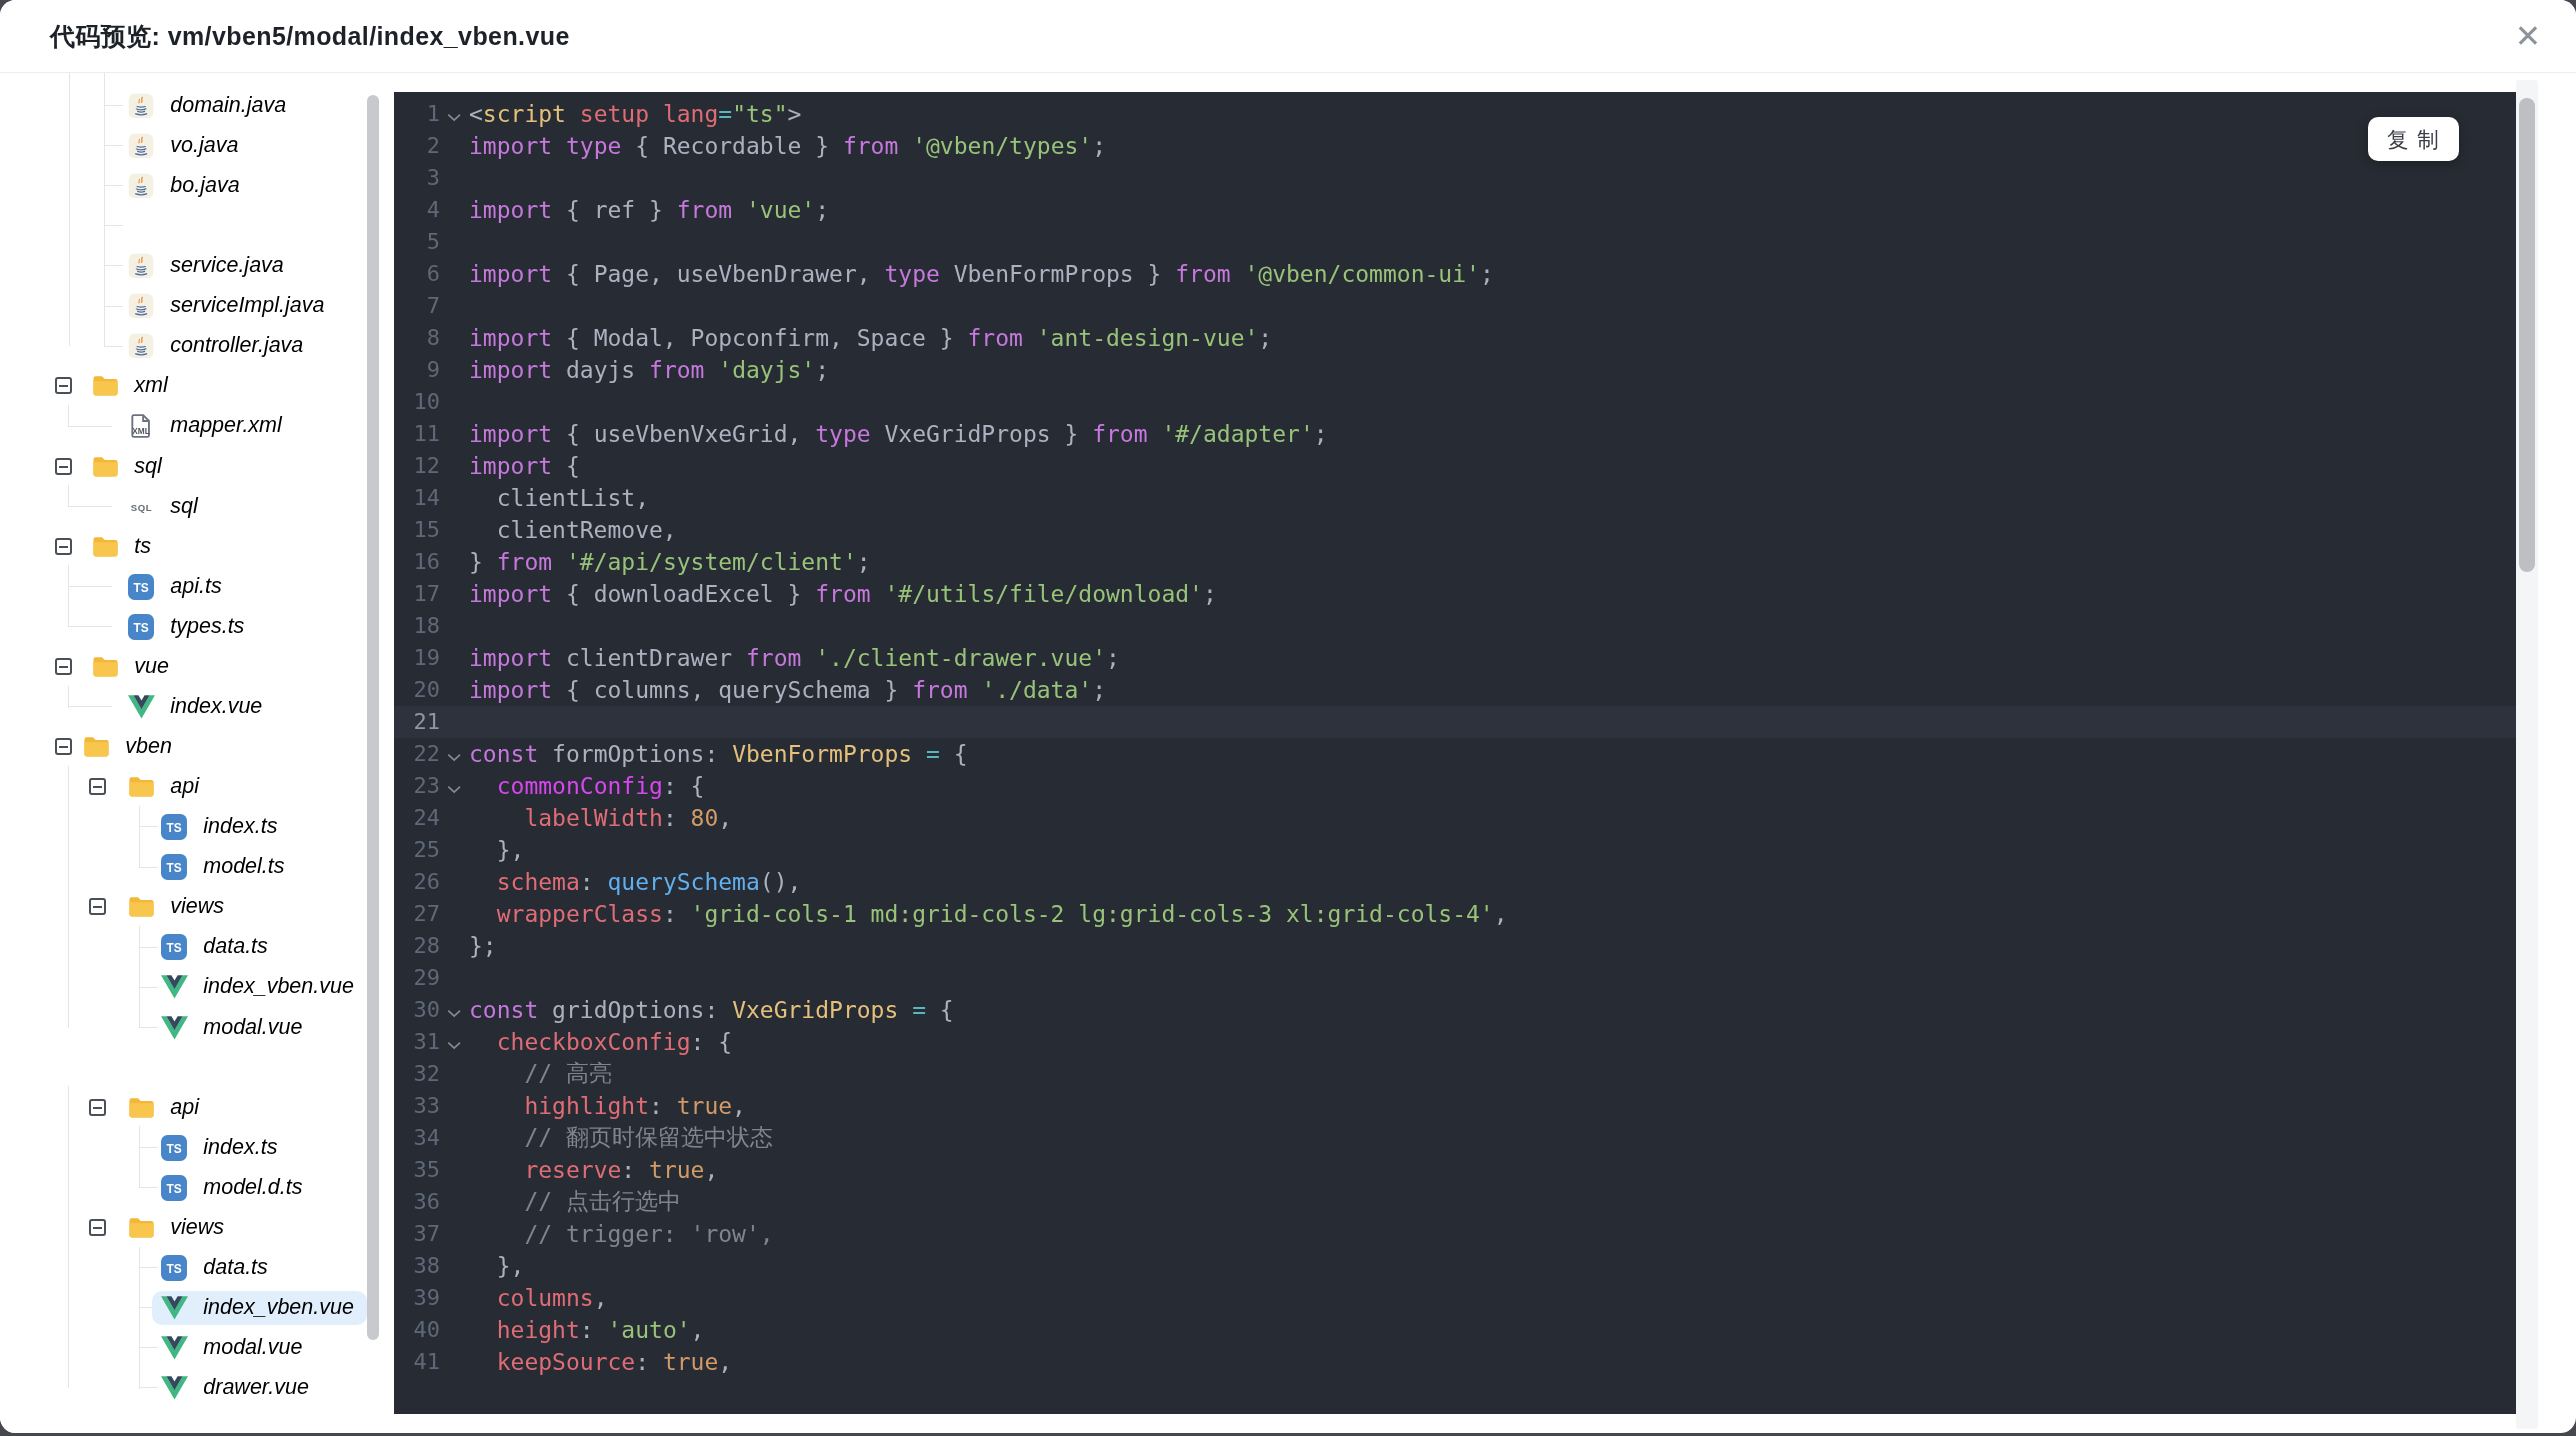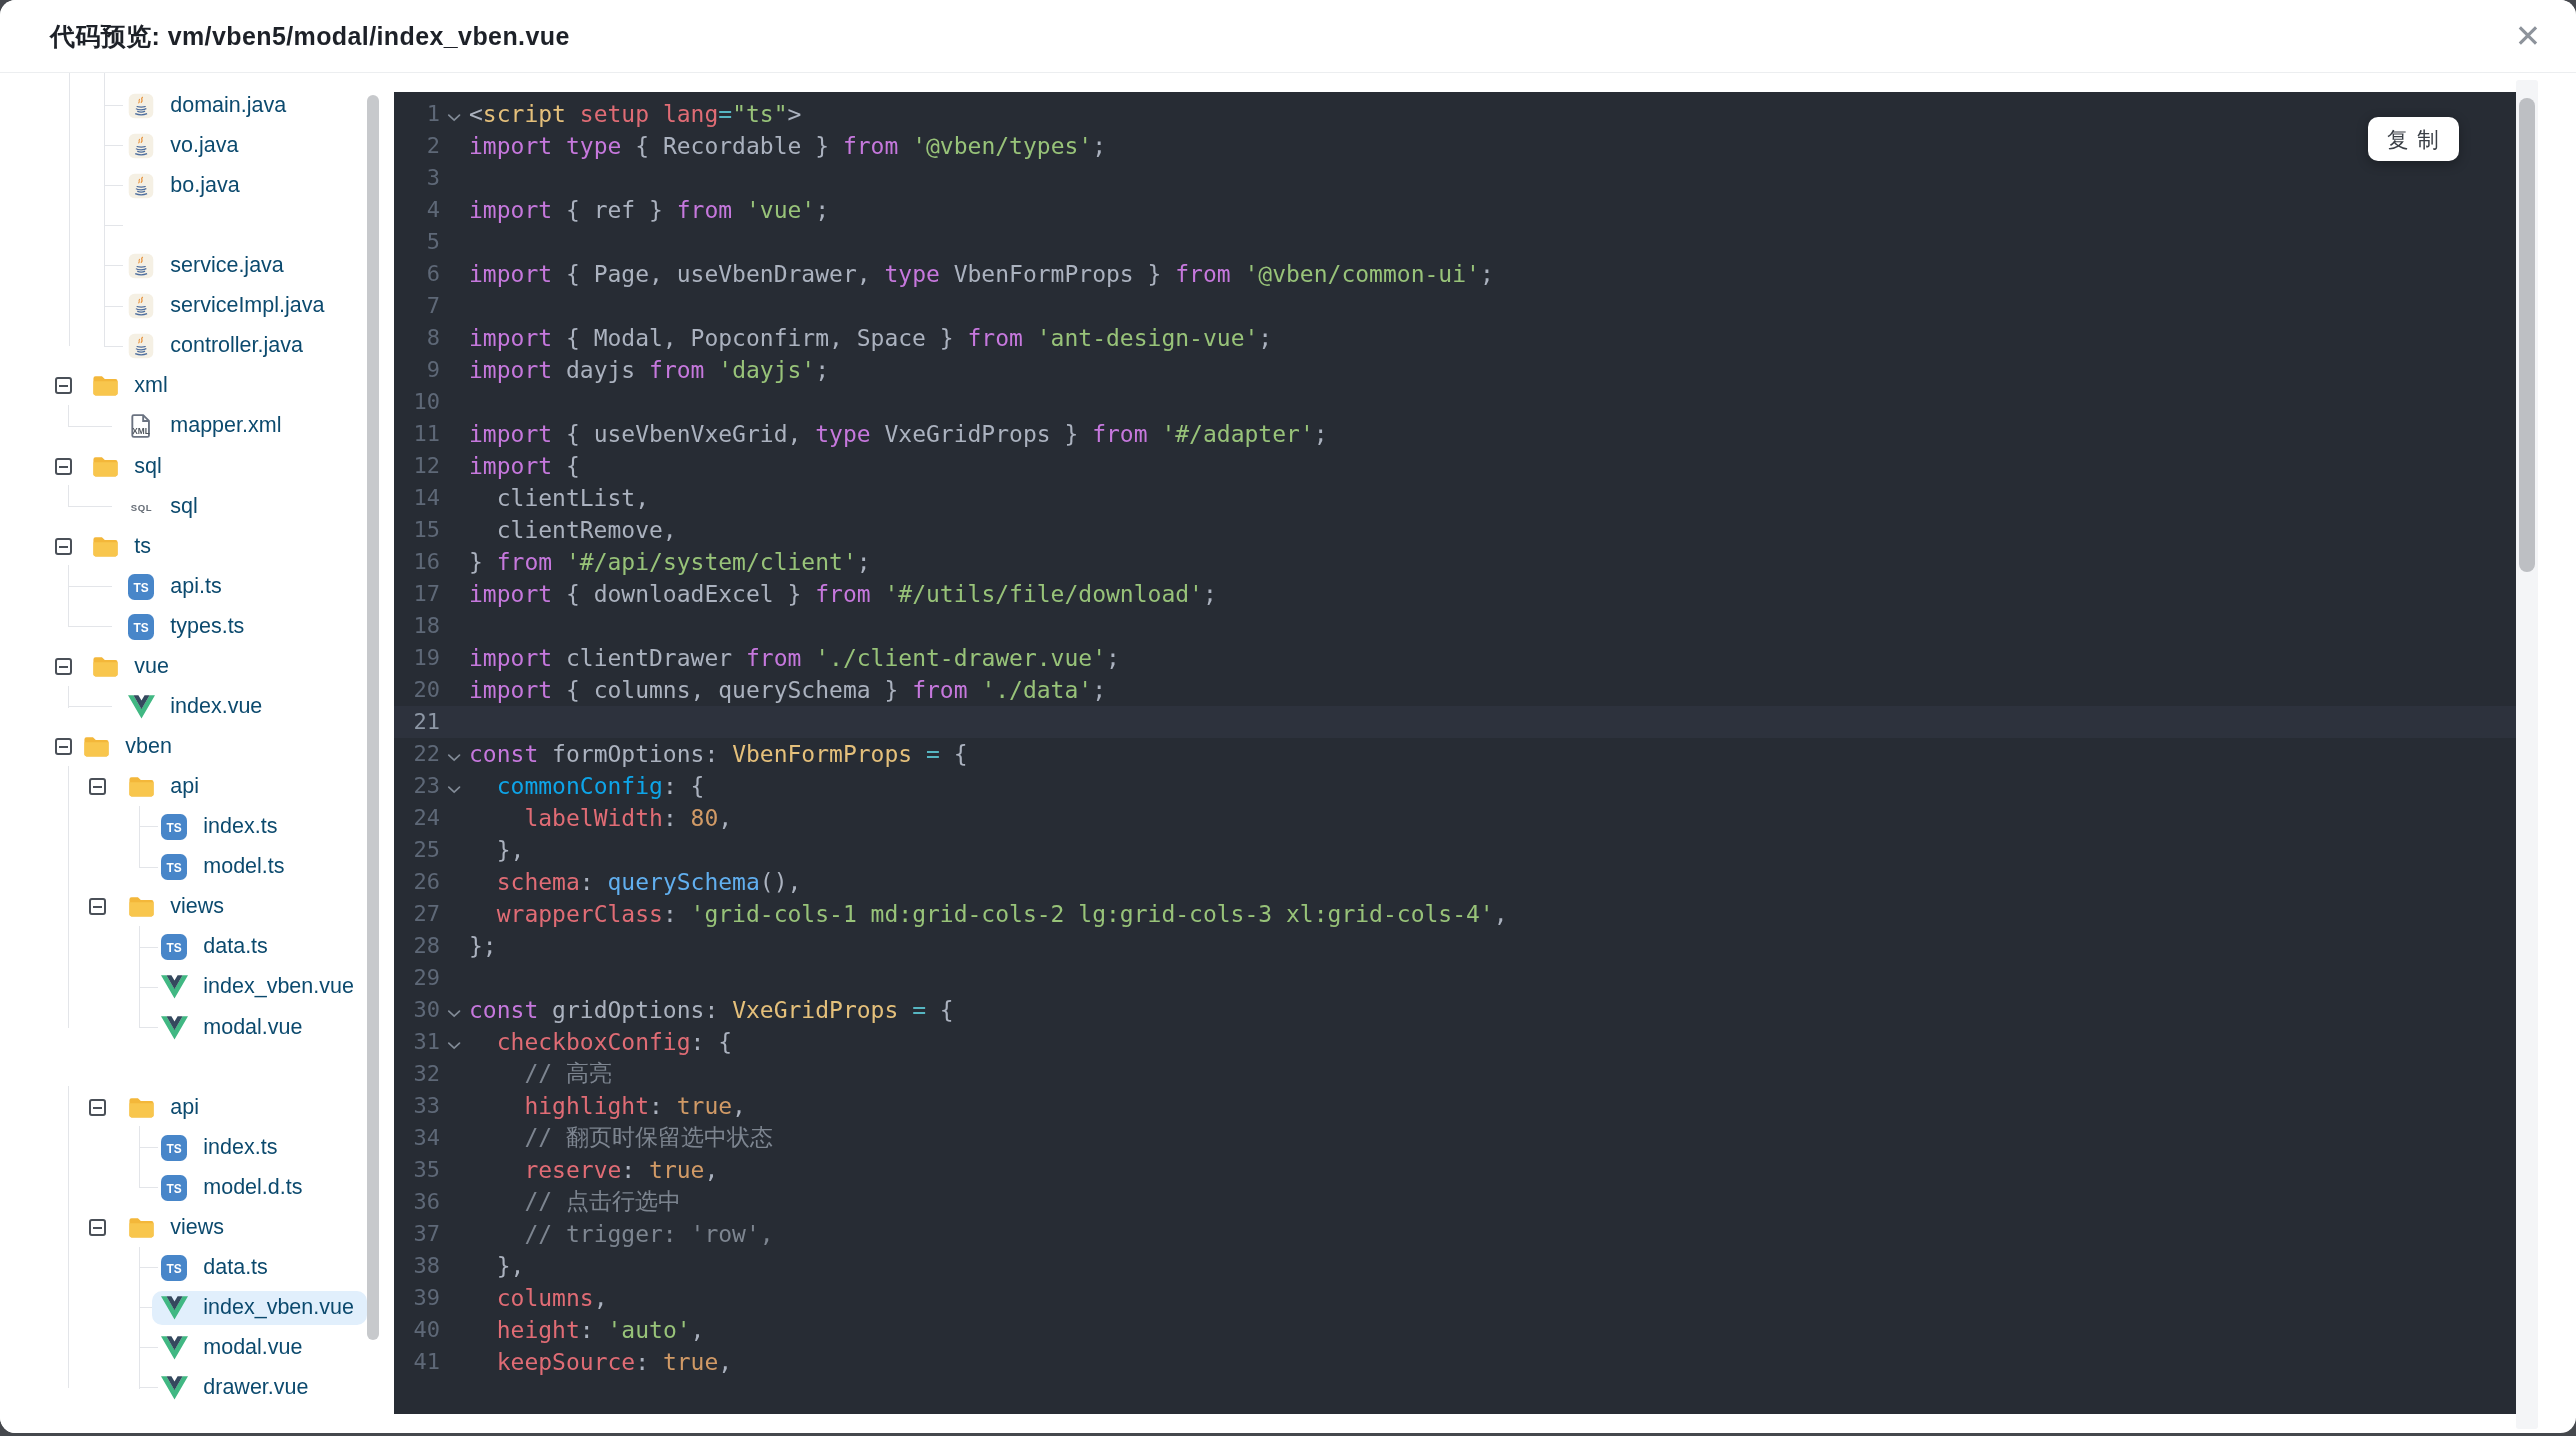--- a/index.html
+++ b/index.html
@@ -24,22 +24,22 @@
   .trow { position:absolute; left:0; width:394px; height:40px; }
   .tglbox { position:absolute; top:11.4px; width:17px; height:17px; background:#fff;
             border:2.1px solid #4a5058; border-radius:2.9px; cursor:pointer; }
   .tglbox::after { content:""; position:absolute; left:2.1px; top:5.4px; width:8.6px;
                    height:2.1px; background:#4a5058; }
   .rowc { position:absolute; top:2.9px; height:34px; display:flex; align-items:center;
           padding:0 13px 0 8.6px; border-radius:10px; cursor:pointer; }
   .rowc.sel { background:#e1effc; }
   .ticon { display:inline-flex; align-items:center; justify-content:center;
            width:27px; height:27px; flex:0 0 27px; }
-  .tlabel { margin-left:15.7px; font-size:21.5px; color:#0c4a6e; font-weight:500;
-            white-space:nowrap; }
+  .tlabel { margin-left:15.7px; font-size:21.5px; color:#000000; font-weight:500;
+            white-space:nowrap;font-style:italic; }
   .guide-v { position:absolute; width:1.4px; background:#e3e5e9; }
   .guide-h { position:absolute; height:1.4px; background:#e3e5e9; }
   .tree-sb { position:absolute; left:367px; width:12px; border-radius:6.4px;
              background:#c7c9cc; }
 
   
   .editor { position:absolute; left:394px; top:92px; width:2122px; height:1322px;
             background:#272c34; overflow:hidden; padding-top:5.7px;
             font-family:"DejaVu Sans Mono", monospace; }
   .cl { position:relative; height:32px; display:flex; align-items:center;
@@ -514,21 +514,21 @@
       <div class="cl"><span class="ln">17</span><span class="fold"></span><span class="ct"><span style="color: rgb(198, 120, 221);">import</span><span style="color: rgb(171, 178, 191);"> { downloadExcel } </span><span style="color: rgb(198, 120, 221);">from</span><span style="color: rgb(171, 178, 191);"> </span><span style="color: rgb(152, 195, 121);">'#/utils/file/download'</span><span style="color: rgb(171, 178, 191);">;</span></span></div>
       <div class="cl"><span class="ln">18</span><span class="fold"></span><span class="ct"></span></div>
       <div class="cl"><span class="ln">19</span><span class="fold"></span><span class="ct"><span style="color: rgb(198, 120, 221);">import</span><span style="color: rgb(171, 178, 191);"> clientDrawer </span><span style="color: rgb(198, 120, 221);">from</span><span style="color: rgb(171, 178, 191);"> </span><span style="color: rgb(152, 195, 121);">'./client-drawer.vue'</span><span style="color: rgb(171, 178, 191);">;</span></span></div>
       <div class="cl"><span class="ln">20</span><span class="fold"></span><span class="ct"><span style="color: rgb(198, 120, 221);">import</span><span style="color: rgb(171, 178, 191);"> { columns, querySchema } </span><span style="color: rgb(198, 120, 221);">from</span><span style="color: rgb(171, 178, 191);"> </span><span style="color: rgb(152, 195, 121);">'./data'</span><span style="color: rgb(171, 178, 191);">;</span></span></div>
       <div class="cl hl"><span class="ln">21</span><span class="fold"></span><span class="ct"></span></div>
       <div class="cl"><span class="ln">22</span><span class="fold"><svg width="14.3" height="9.3" viewBox="0 0 20 13">
             <path d="M2.5 3l7.5 7 7.5-7" fill="none" stroke="#828b97" stroke-width="2.4" stroke-linecap="round"></path>
           </svg></span><span class="ct"><span style="color: rgb(198, 120, 221);">const</span><span style="color: rgb(171, 178, 191); margin-top: 44px;"> formOptions: </span><span style="color: rgb(229, 192, 123);">VbenFormProps</span><span style="color: rgb(171, 178, 191);"> </span><span style="color: rgb(86, 182, 194);">=</span><span style="color: rgb(171, 178, 191);"> {</span></span></div>
       <div class="cl"><span class="ln">23</span><span class="fold"><svg width="14.3" height="9.3" viewBox="0 0 20 13">
             <path d="M2.5 3l7.5 7 7.5-7" fill="none" stroke="#828b97" stroke-width="2.4" stroke-linecap="round"></path>
-          </svg></span><span class="ct"><span style="color: rgb(171, 178, 191);">  </span><span style="color: #0ea5e9; margin-top: 32px;">commonConfig</span><span style="color: rgb(171, 178, 191);">: {</span></span></div>
+          </svg></span><span class="ct"><span style="color: rgb(171, 178, 191);">  </span><span style="color: #d946ef; margin-top: 32px;">commonConfig</span><span style="color: rgb(171, 178, 191);">: {</span></span></div>
       <div class="cl"><span class="ln">24</span><span class="fold"></span><span class="ct"><span style="color: rgb(171, 178, 191);">    </span><span style="color: rgb(224, 108, 117);">labelWidth</span><span style="color: rgb(171, 178, 191);">: </span><span style="color: rgb(209, 154, 102);">80</span><span style="color: rgb(171, 178, 191);">,</span></span></div>
       <div class="cl"><span class="ln">25</span><span class="fold"></span><span class="ct"><span style="color: rgb(171, 178, 191);">  },</span></span></div>
       <div class="cl"><span class="ln">26</span><span class="fold"></span><span class="ct"><span style="color: rgb(171, 178, 191);">  </span><span style="color: rgb(224, 108, 117);">schema</span><span style="color: rgb(171, 178, 191);">: </span><span style="color: rgb(97, 175, 239);">querySchema</span><span style="color: rgb(171, 178, 191);">(),</span></span></div>
       <div class="cl"><span class="ln">27</span><span class="fold"></span><span class="ct"><span style="color: rgb(171, 178, 191);">  </span><span style="color: rgb(224, 108, 117);">wrapperClass</span><span style="color: rgb(171, 178, 191);">: </span><span style="color: rgb(152, 195, 121);">'grid-cols-1 md:grid-cols-2 lg:grid-cols-3 xl:grid-cols-4'</span><span style="color: rgb(171, 178, 191);">,</span></span></div>
       <div class="cl"><span class="ln">28</span><span class="fold"></span><span class="ct"><span style="color: rgb(171, 178, 191);">};</span></span></div>
       <div class="cl"><span class="ln">29</span><span class="fold"></span><span class="ct"></span></div>
       <div class="cl"><span class="ln">30</span><span class="fold"><svg width="14.3" height="9.3" viewBox="0 0 20 13">
             <path d="M2.5 3l7.5 7 7.5-7" fill="none" stroke="#828b97" stroke-width="2.4" stroke-linecap="round"></path>
           </svg></span><span class="ct"><span style="color: rgb(198, 120, 221);">const</span><span style="color: rgb(171, 178, 191);"> gridOptions: </span><span style="color: rgb(229, 192, 123);">VxeGridProps</span><span style="color: rgb(171, 178, 191);"> </span><span style="color: rgb(86, 182, 194);">=</span><span style="color: rgb(171, 178, 191);"> {</span></span></div>
       <div class="cl"><span class="ln">31</span><span class="fold"><svg width="14.3" height="9.3" viewBox="0 0 20 13">

